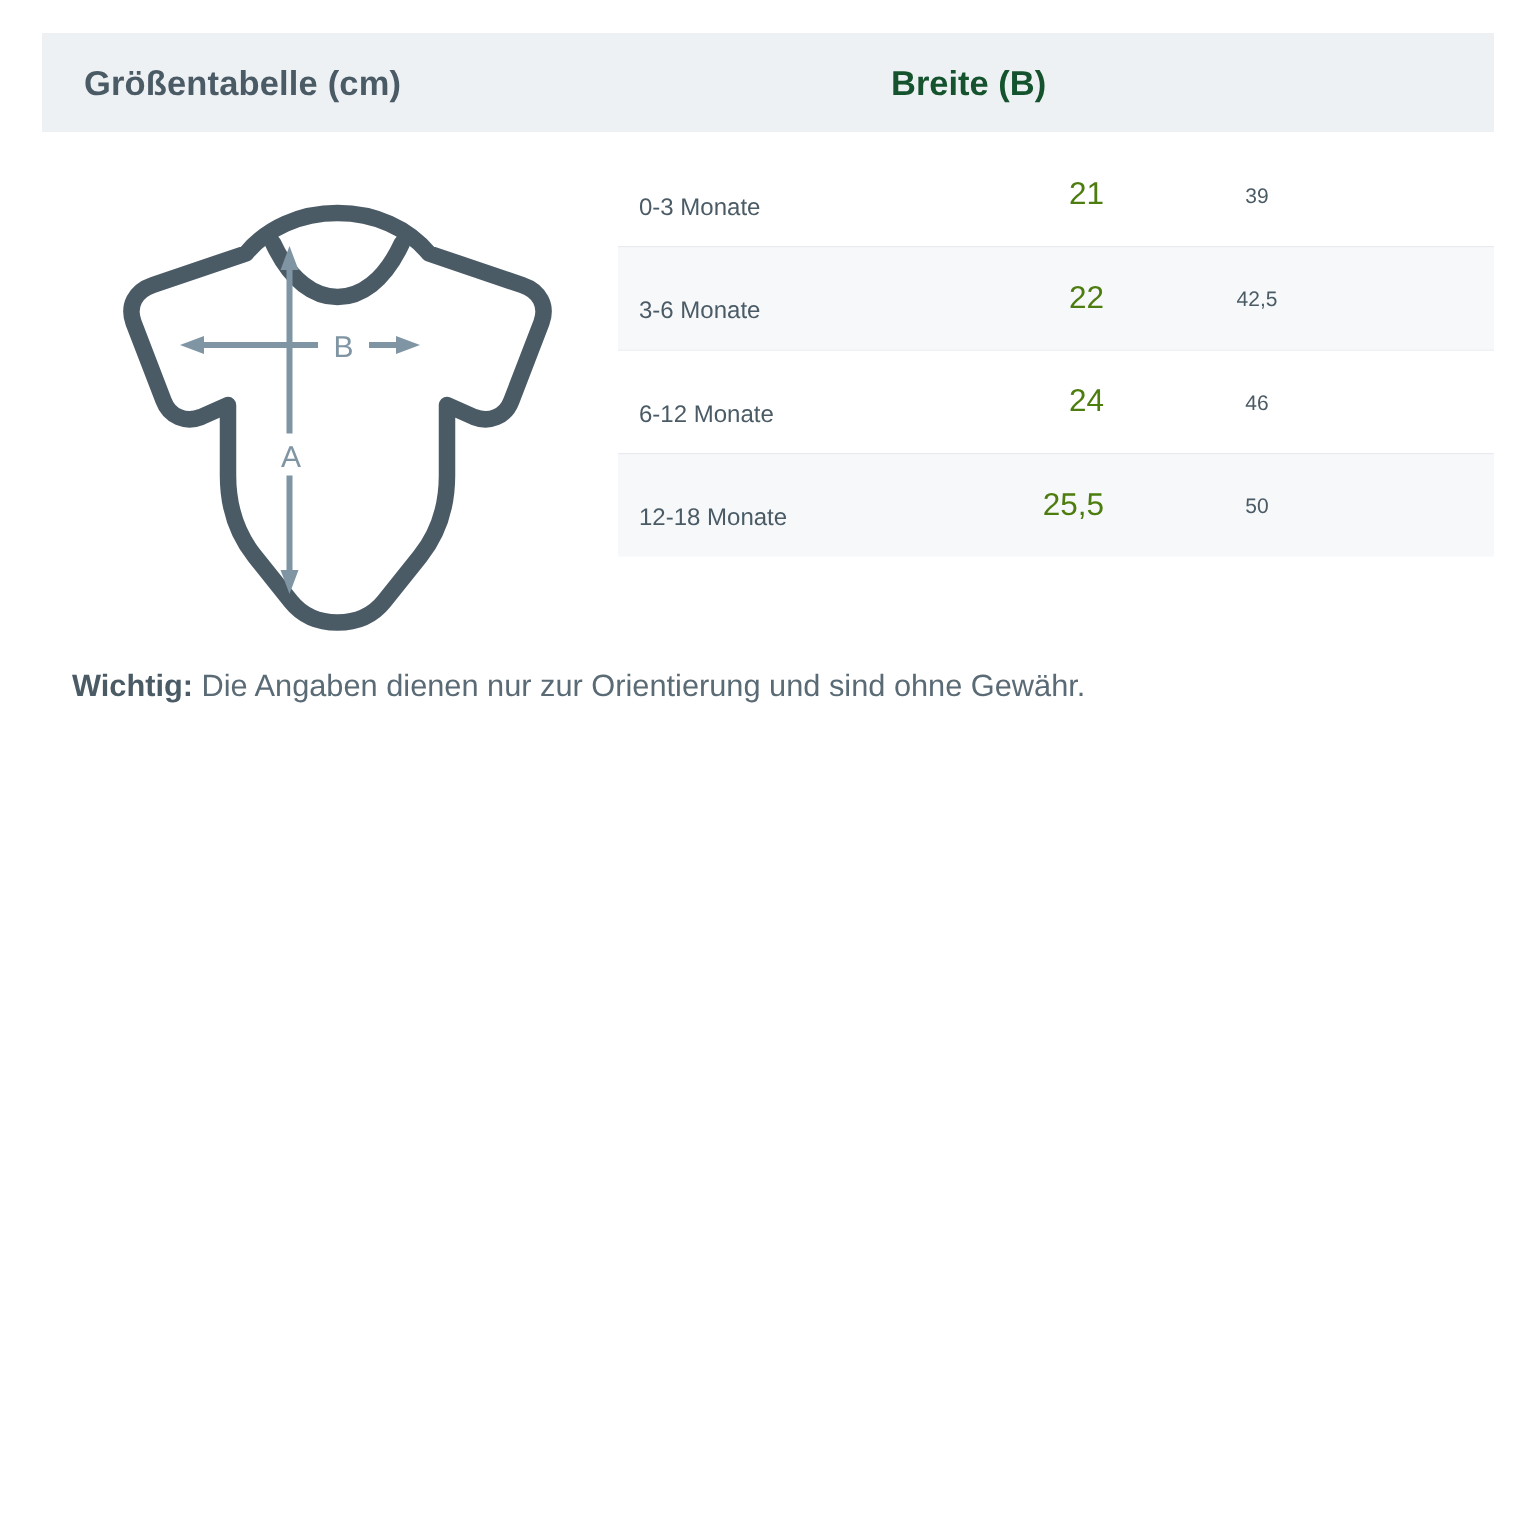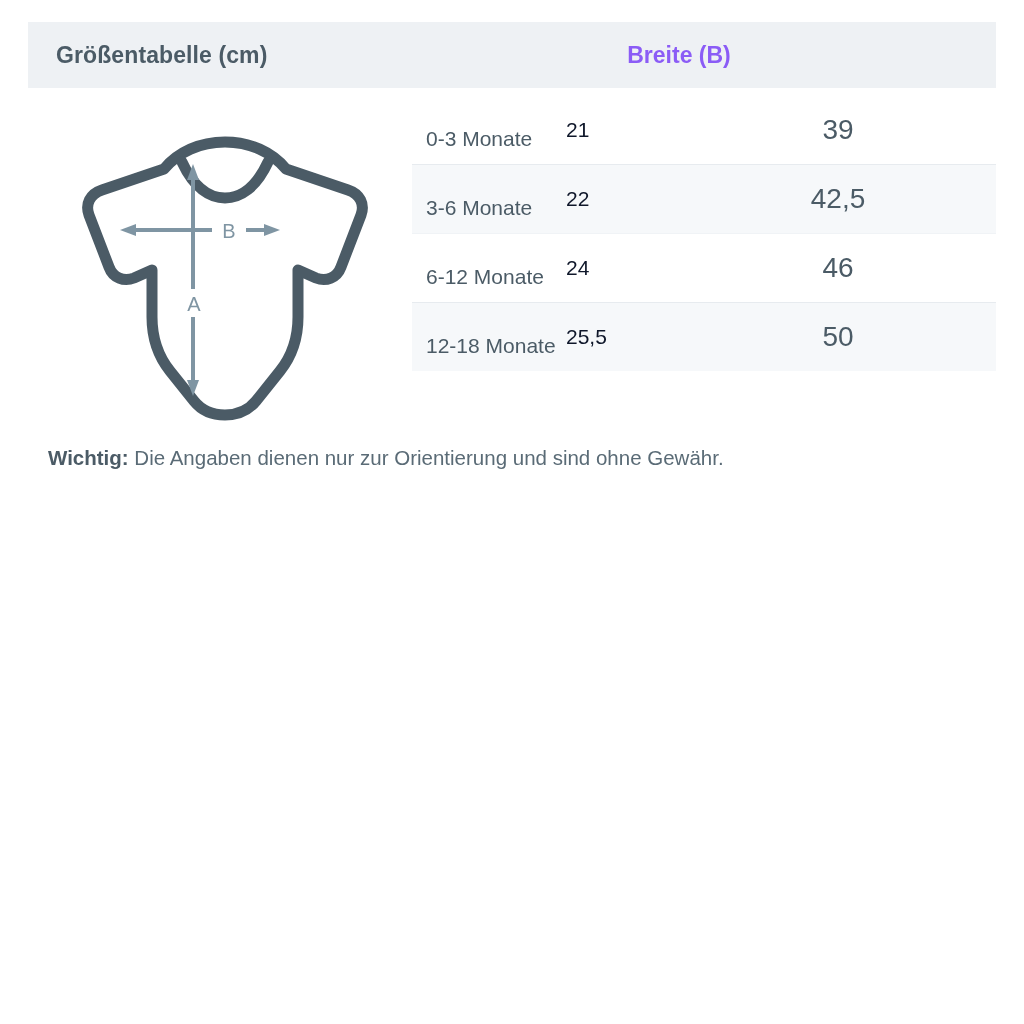--- a/index.html
+++ b/index.html
@@ -38,24 +38,23 @@
     left: 28px;
     font-size: 23px;
     font-weight: bold;
     color: #4b5b66;
     letter-spacing: 0.1px;
   }
   .header-col-b {
     position: absolute;
     left: 566px;
     width: 170px;
-    text-align: center;
     font-size: 23px;
     font-weight: bold;
-    color: #8b5cf6;
+    color: #14532d;
   }
   .header-col-a {
     position: absolute;
     left: 738px;
     width: 200px;
     text-align: center;
     font-size: 23px;
     font-weight: bold;
     color: #4b5b66;
   }
@@ -76,38 +75,38 @@
   }
   .row.alt {
     background: #f6f8fa;
     border-bottom: 1px solid #f0f3f6;
   }
   .row:last-child { border-bottom: none; }
 
   .cell-label {
     position: absolute;
     left: 14px;
-    font-size: 21px;
+    font-size: 16px;
     color: #4b5b66;
     margin-top: 17px;
   }
   .cell-b {
     position: absolute;
     left: 154px;
     width: 170px;
-    text-align: left;
+    text-align: right;
     font-size: 21px;
-    color: #0f172a;
+    color: #4d7c0f;
   }
   .cell-a {
     position: absolute;
     left: 326px;
     width: 200px;
     text-align: center;
-    font-size: 28px;
+    font-size: 14px;
     color: #4b5b66;
   }
 
   
   .illustration {
     position: absolute;
     left: 60px;
     top: 112px;
     width: 330px;
     height: 310px;

